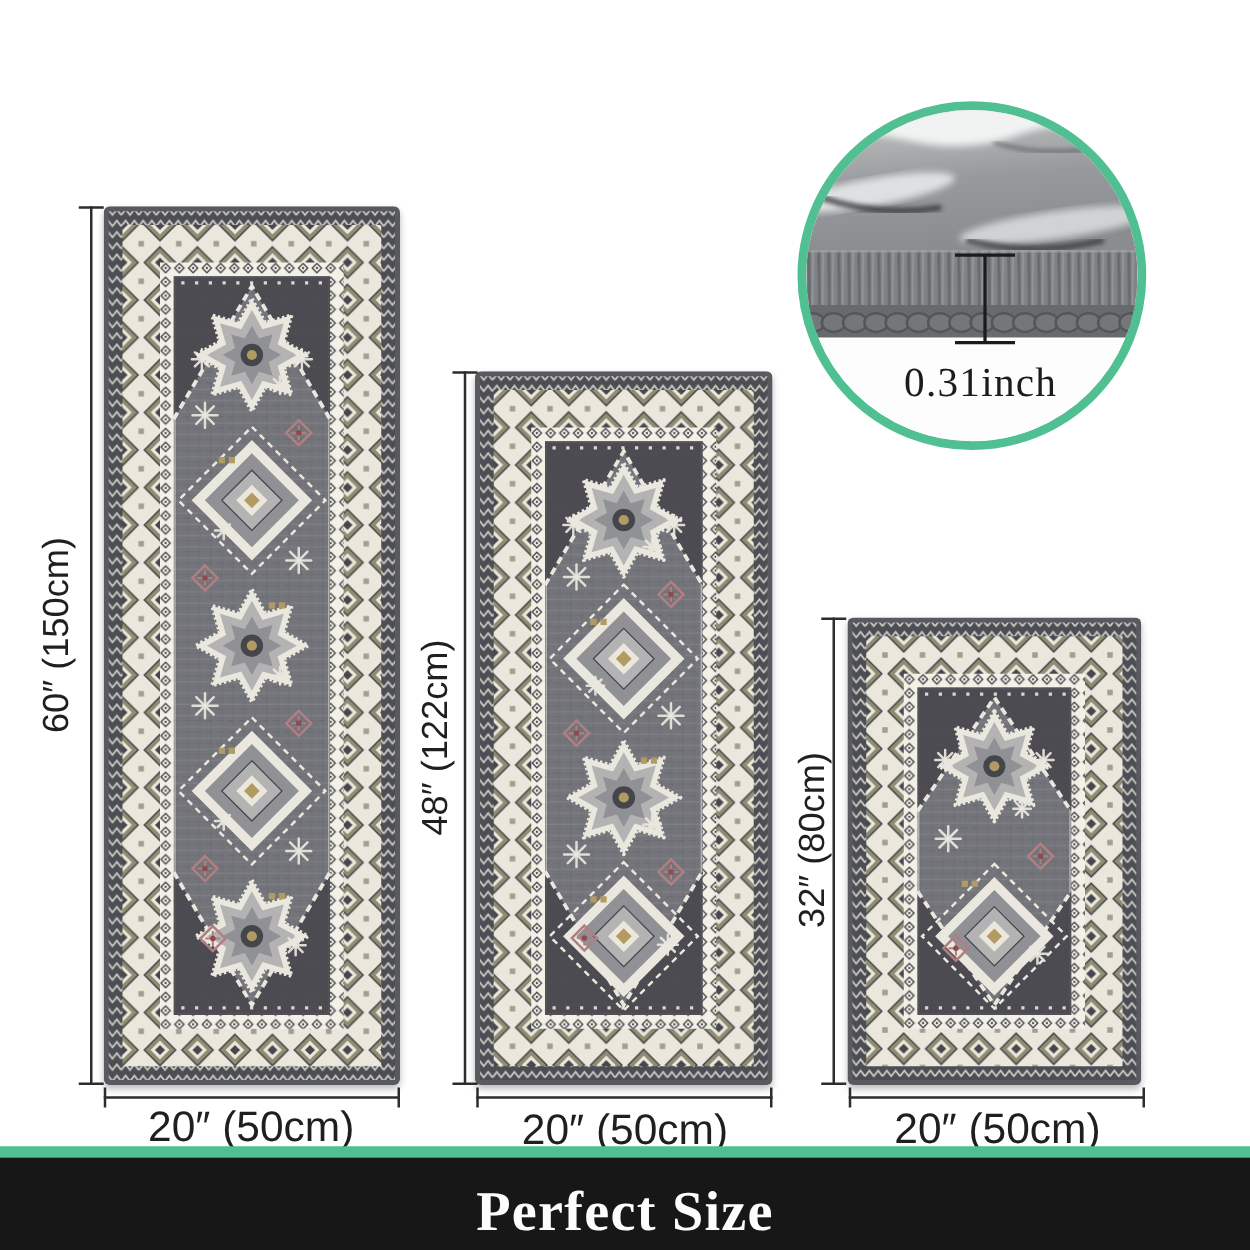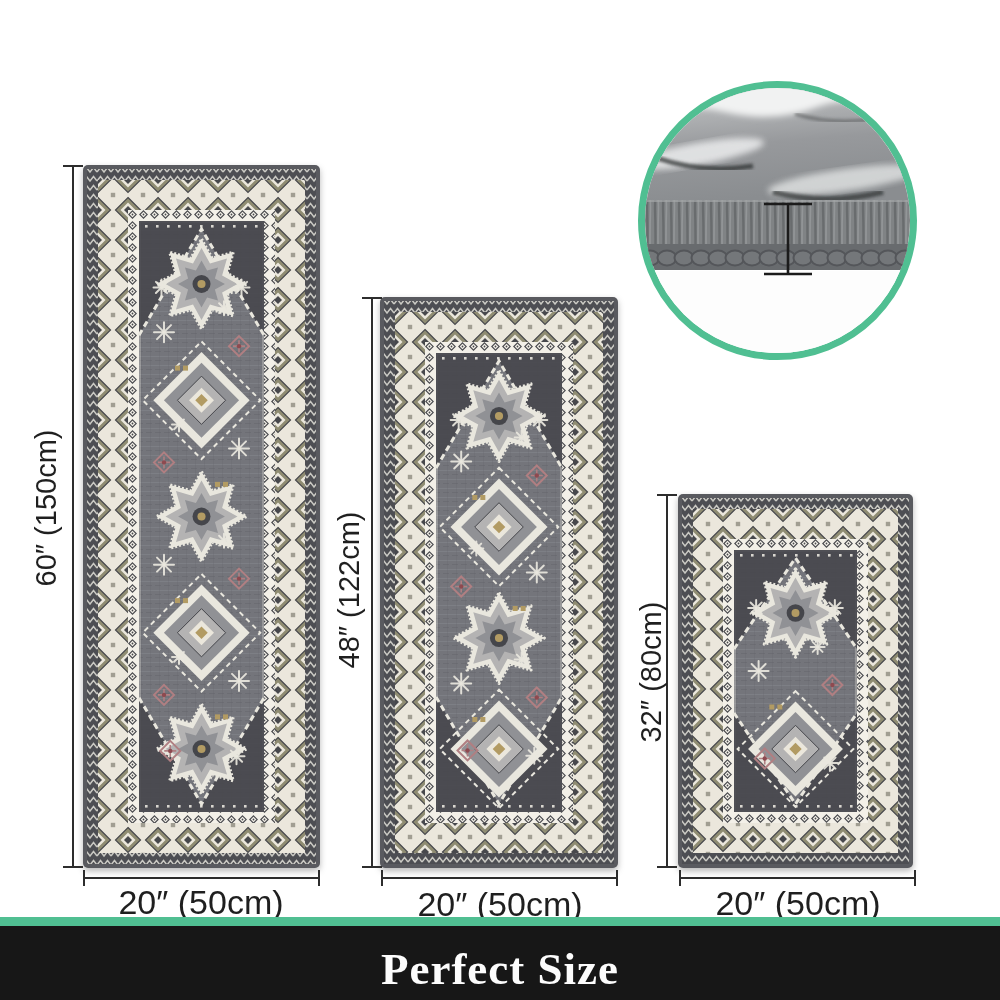--- a/index.html
+++ b/index.html
@@ -451,19 +451,20 @@
         <ellipse cx="243" cy="170" rx="9.5" ry="7.5"></ellipse>
           <ellipse cx="260" cy="170" rx="9.5" ry="7.5"></ellipse>
       </g>
       <rect x="0" y="183" width="265" height="82" fill="#fdfdfd"></rect>
       <g stroke="#1b1b1b" stroke-width="2.6">
         <line x1="119" y1="116" x2="167" y2="116"></line>
         <line x1="143" y1="116" x2="143" y2="186"></line>
         <line x1="119" y1="186" x2="167" y2="186"></line>
       </g>
     </svg>
+    <div class="thickness">0.31inch</div>
   </div>
 
   <div class="stripe" style="background: rgb(80, 191, 146);"></div>
   <div class="banner" style="background: rgb(23, 23, 23);">
     <span style="color: rgb(253, 253, 253); margin-top: 12px;">Perfect Size</span>
   </div>
 </div>
 
 </body></html>

